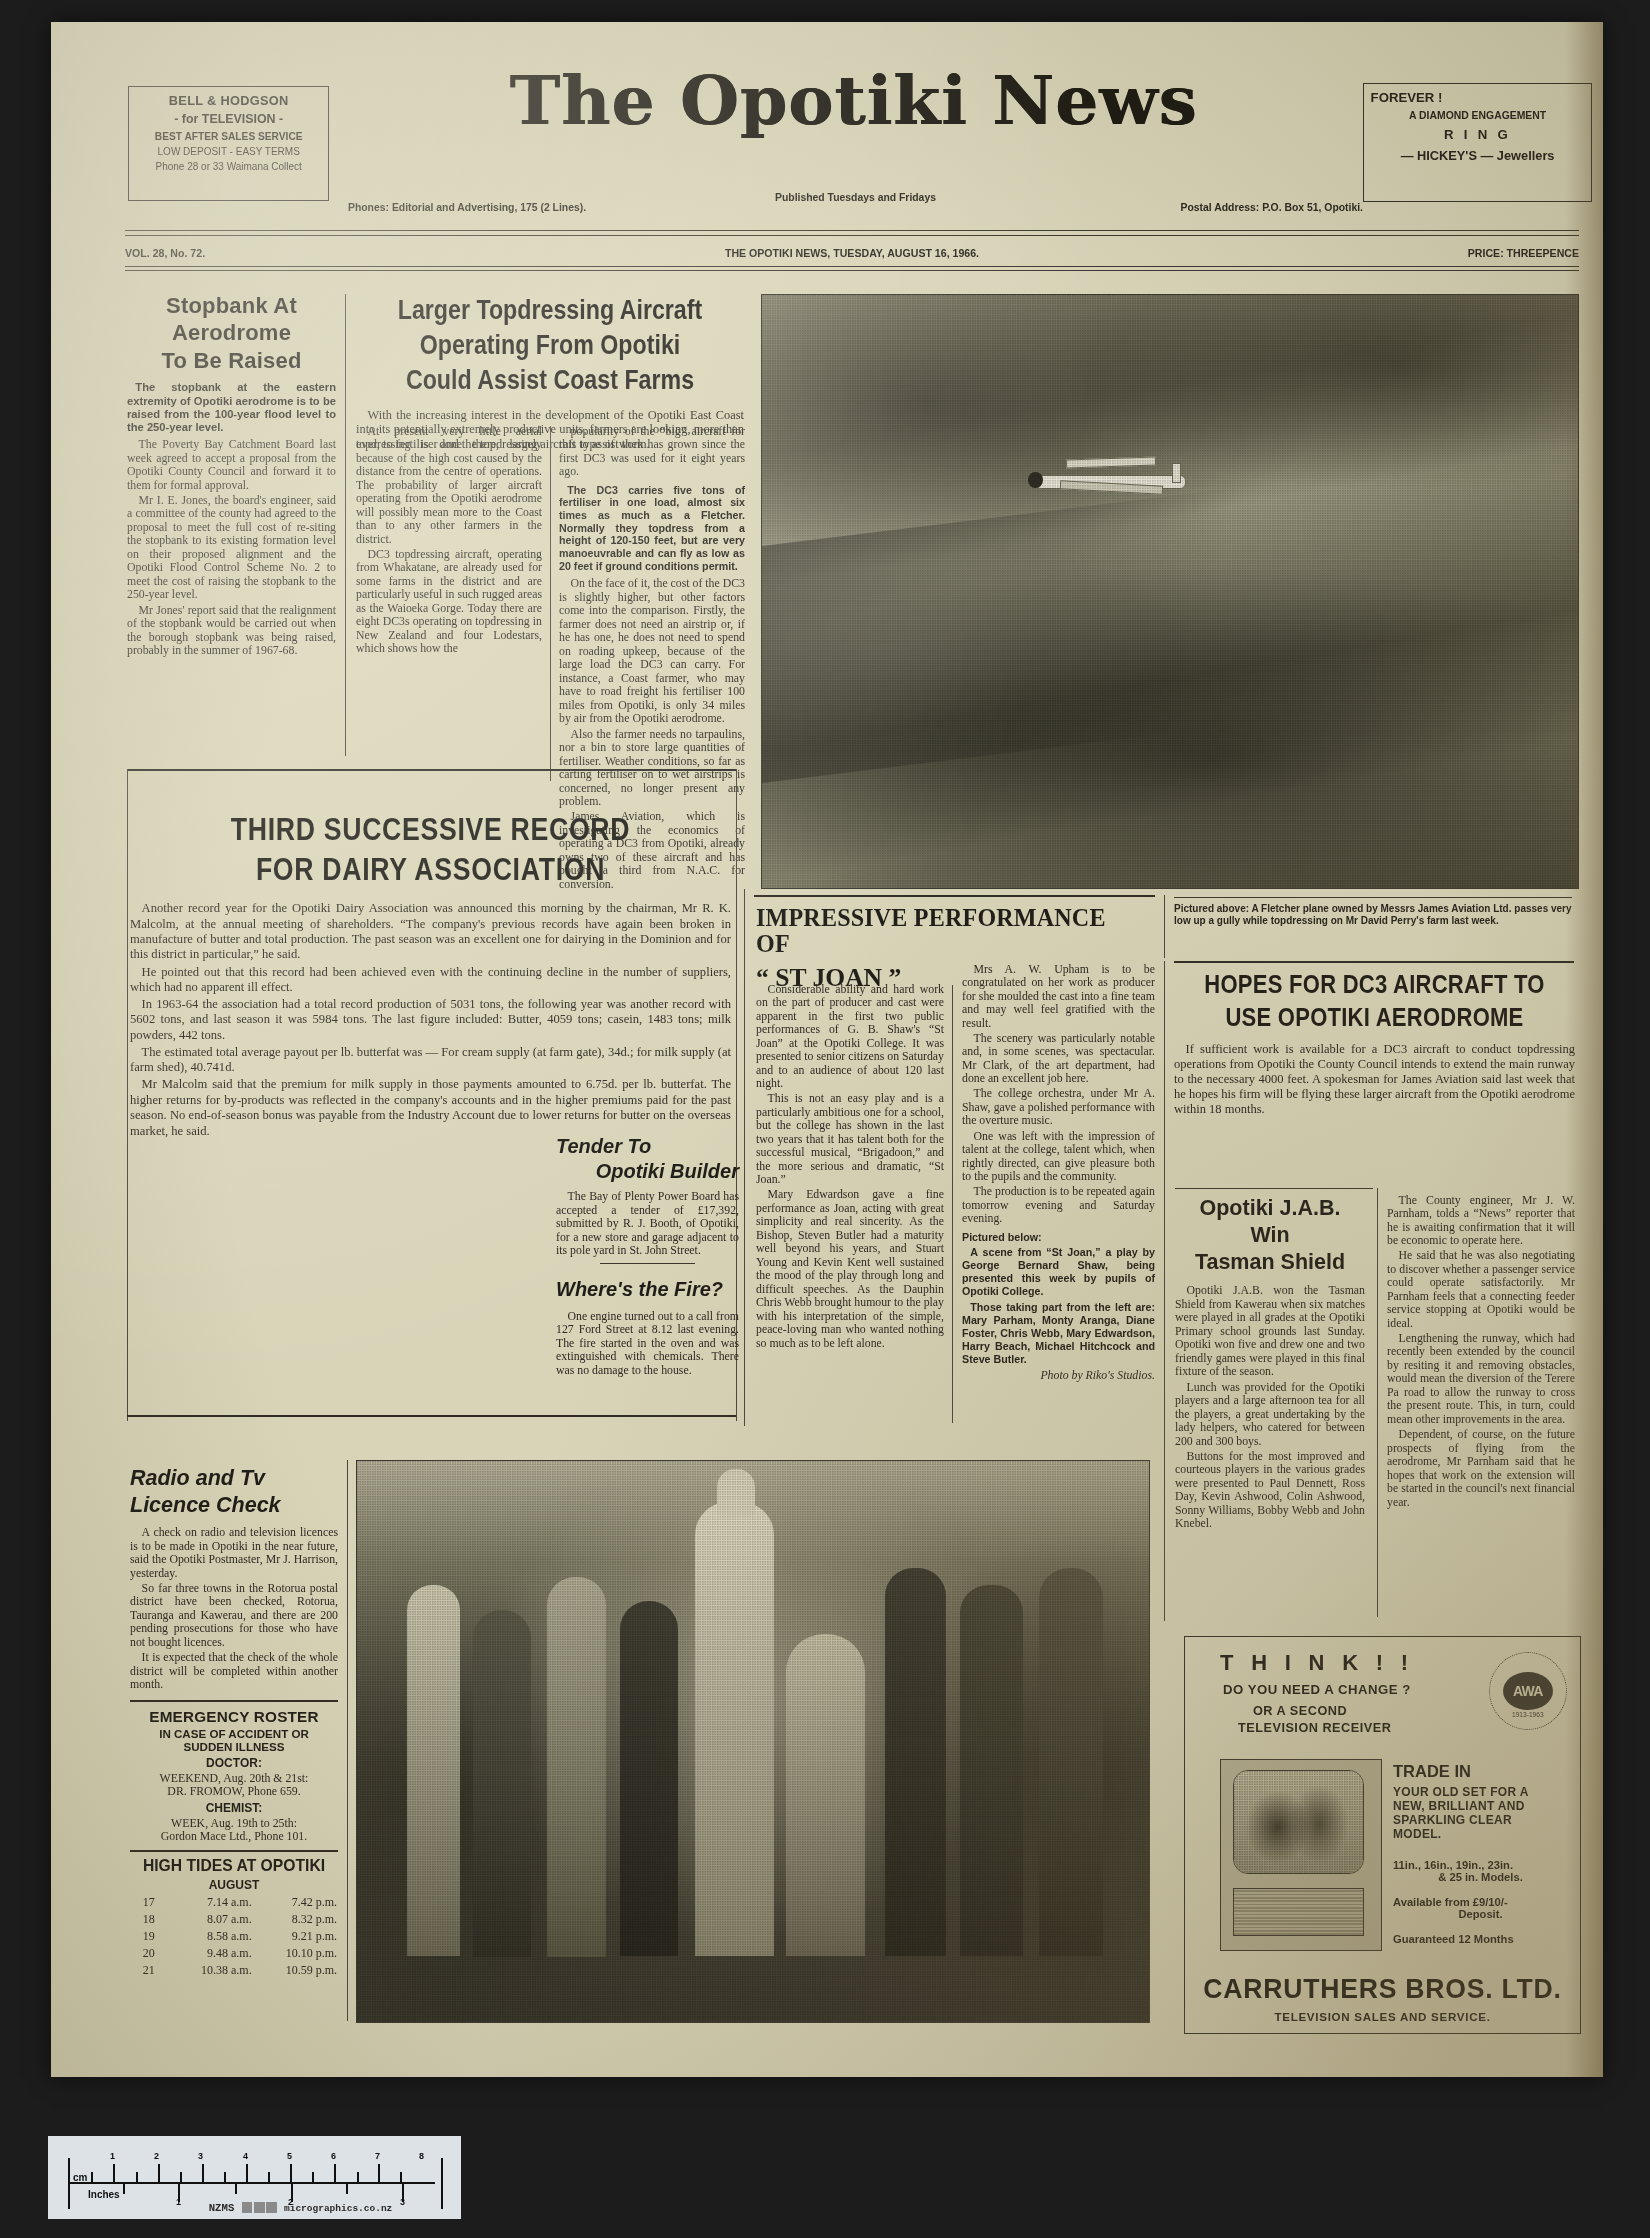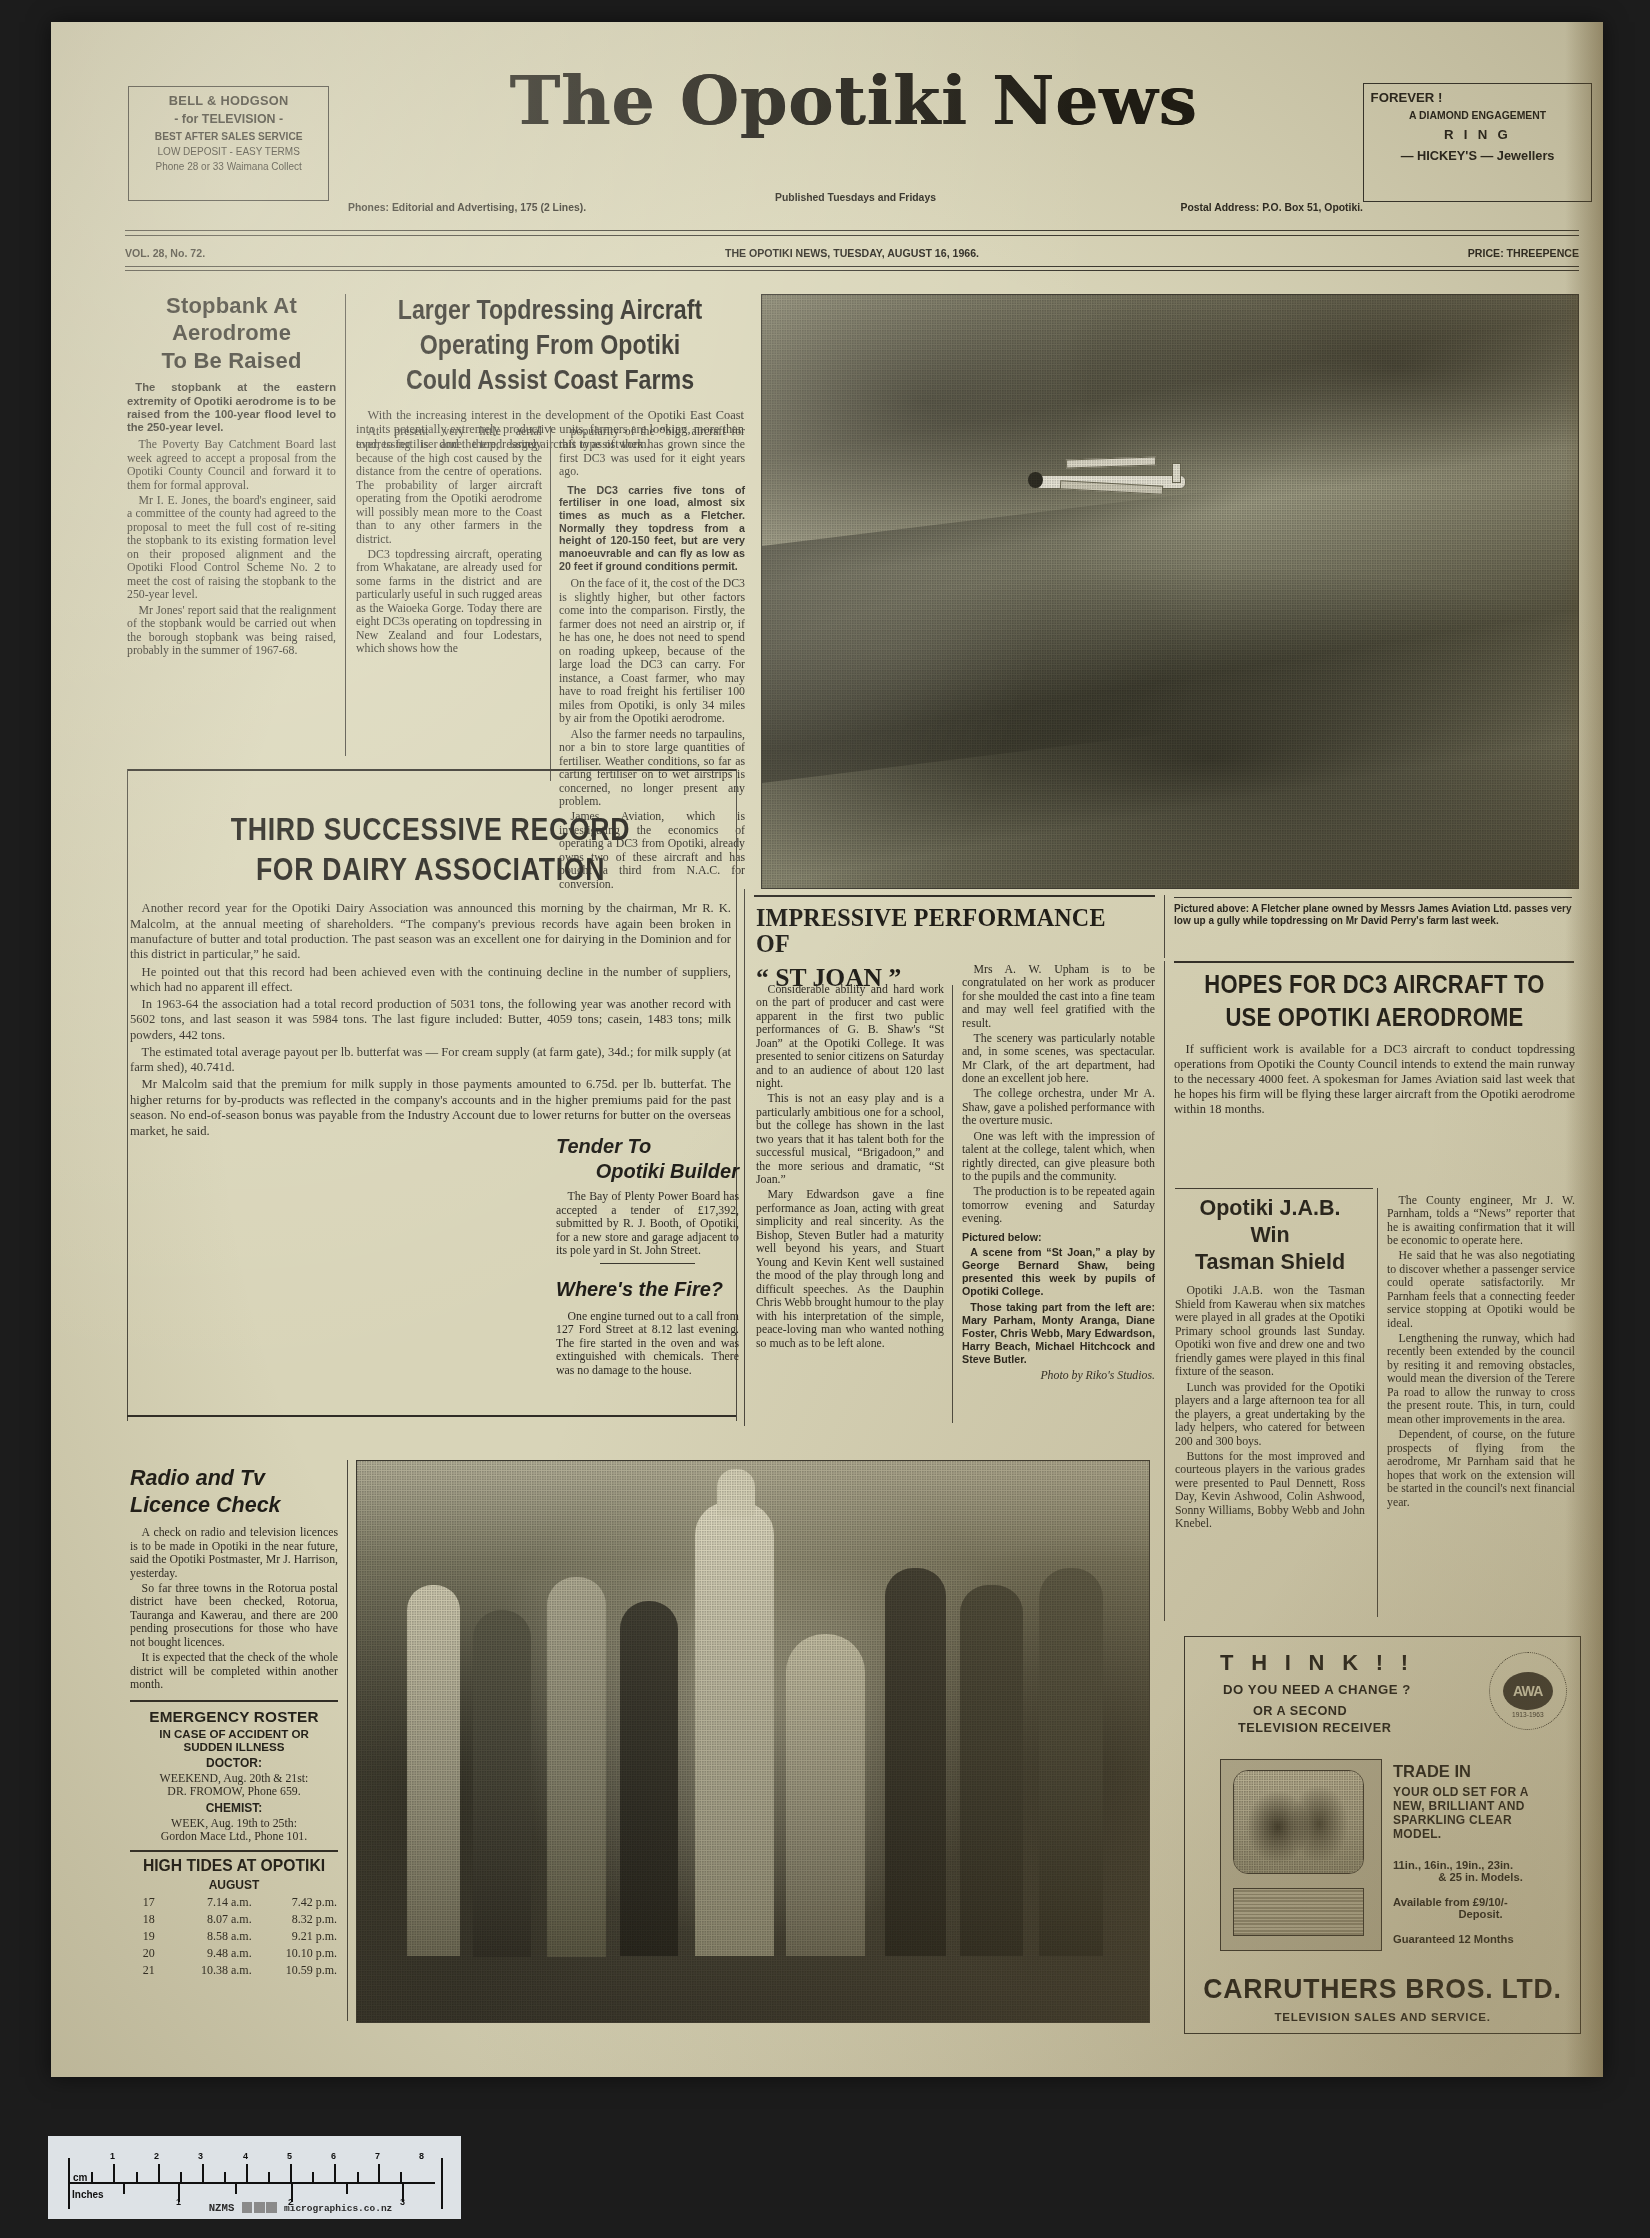--- a/index.html
+++ b/index.html
@@ -516,21 +516,21 @@
   </div>
 
 </div>
 </div>
 
 <div id="ruler">
   <div class="baseline"></div>
   <div class="tick" style="left:20px;top:21.5px;height:51px;"></div>
   <div class="tick" style="right:18px;top:21.5px;height:51px;"></div>
   <div class="lbl" style="left:25px;top:36px;">cm</div>
-  <div class="lbl" style="left:24px;top:53px;">Inches</div>
+  <div class="lbl" style="left:40px;top:53px;">Inches</div>
 
   <div class="tick" style="left:43px;top:36px;height:10px;"></div>
   <div class="tick" style="left:65px;top:28px;height:18px;"></div>
   <div class="tick" style="left:88px;top:36px;height:10px;"></div>
   <div class="tick" style="left:110px;top:28px;height:18px;"></div>
   <div class="tick" style="left:132px;top:36px;height:10px;"></div>
   <div class="tick" style="left:154px;top:28px;height:18px;"></div>
   <div class="tick" style="left:176px;top:36px;height:10px;"></div>
   <div class="tick" style="left:198px;top:28px;height:18px;"></div>
   <div class="tick" style="left:220px;top:36px;height:10px;"></div>

